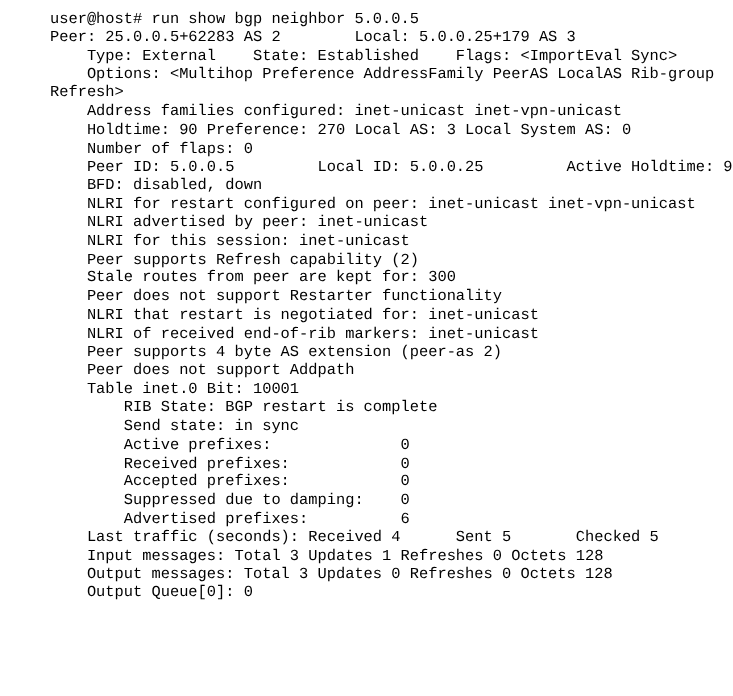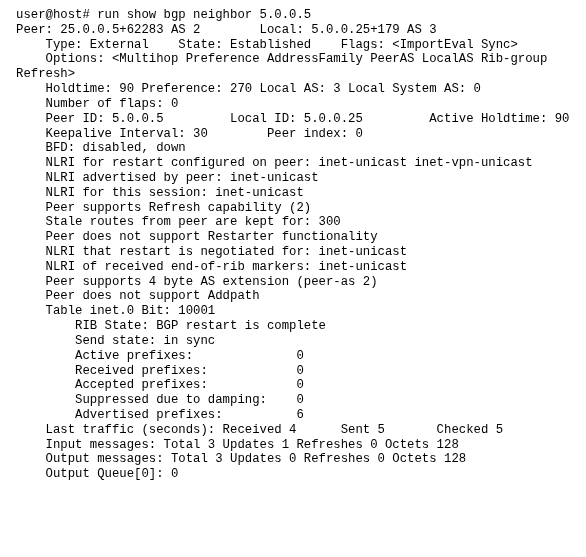--- a/index.html
+++ b/index.html
@@ -13,43 +13,43 @@
     width: 586px;
     height: 557px;
     background: #ffffff;
     color: #000000;
     font-family: "Liberation Mono", "DejaVu Sans Mono", monospace;
     font-size: 12.3px;
     line-height: 14.82px;
     letter-spacing: 0px;
     overflow: hidden;
     box-sizing: border-box;
-    padding: 8px 0 0 16px;
+    padding: 8px 0 0 40px;
   }
   .line {
     white-space: pre;
     height: 14.82px;
     font-family: "Liberation Mono", "DejaVu Sans Mono", monospace;
     font-size: 12.3px;
   }
 </style>
 </head>
 <body>
 
 <div id="terminal">
 
   <div class="line">user@host# run show bgp neighbor 5.0.0.5</div>
   <div class="line">Peer: 25.0.0.5+62283 AS 2        Local: 5.0.0.25+179 AS 3</div>
   <div class="line">    Type: External    State: Established    Flags: &lt;ImportEval Sync&gt;</div>
   <div class="line">    Options: &lt;Multihop Preference AddressFamily PeerAS LocalAS Rib-group</div>
   <div class="line">Refresh&gt;</div>
+  <div class="line">    Address families configured: inet-unicast inet-vpn-unicast</div>
   <div class="line">    Holdtime: 90 Preference: 270 Local AS: 3 Local System AS: 0</div>
   <div class="line">    Number of flaps: 0</div>
   <div class="line">    Peer ID: 5.0.0.5         Local ID: 5.0.0.25         Active Holdtime: 90</div>
-  <div class="line">    Keepalive Interval: 30        Peer index: 0</div>
   <div class="line">    BFD: disabled, down</div>
   <div class="line">    NLRI for restart configured on peer: inet-unicast inet-vpn-unicast</div>
   <div class="line">    NLRI advertised by peer: inet-unicast</div>
   <div class="line">    NLRI for this session: inet-unicast</div>
   <div class="line">    Peer supports Refresh capability (2)</div>
   <div class="line">    Stale routes from peer are kept for: 300</div>
   <div class="line">    Peer does not support Restarter functionality</div>
   <div class="line">    NLRI that restart is negotiated for: inet-unicast</div>
   <div class="line">    NLRI of received end-of-rib markers: inet-unicast</div>
   <div class="line">    Peer supports 4 byte AS extension (peer-as 2)</div>

